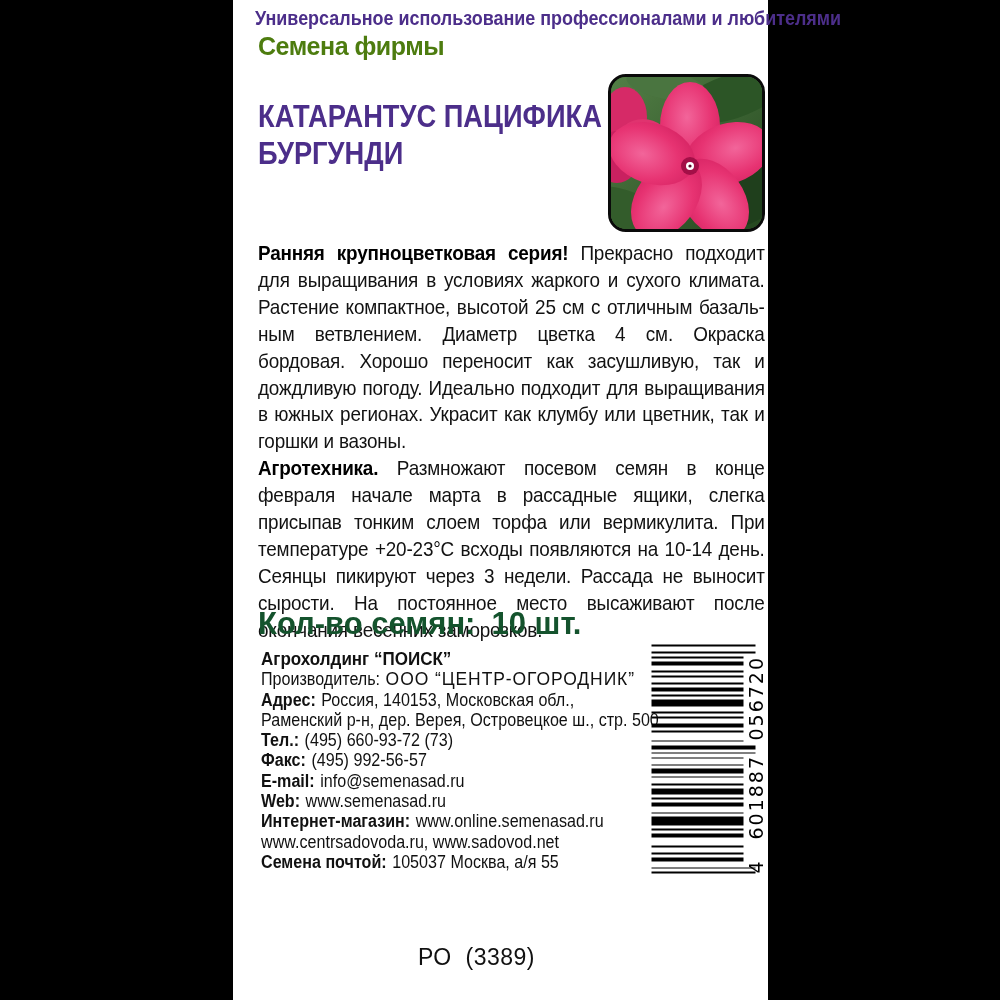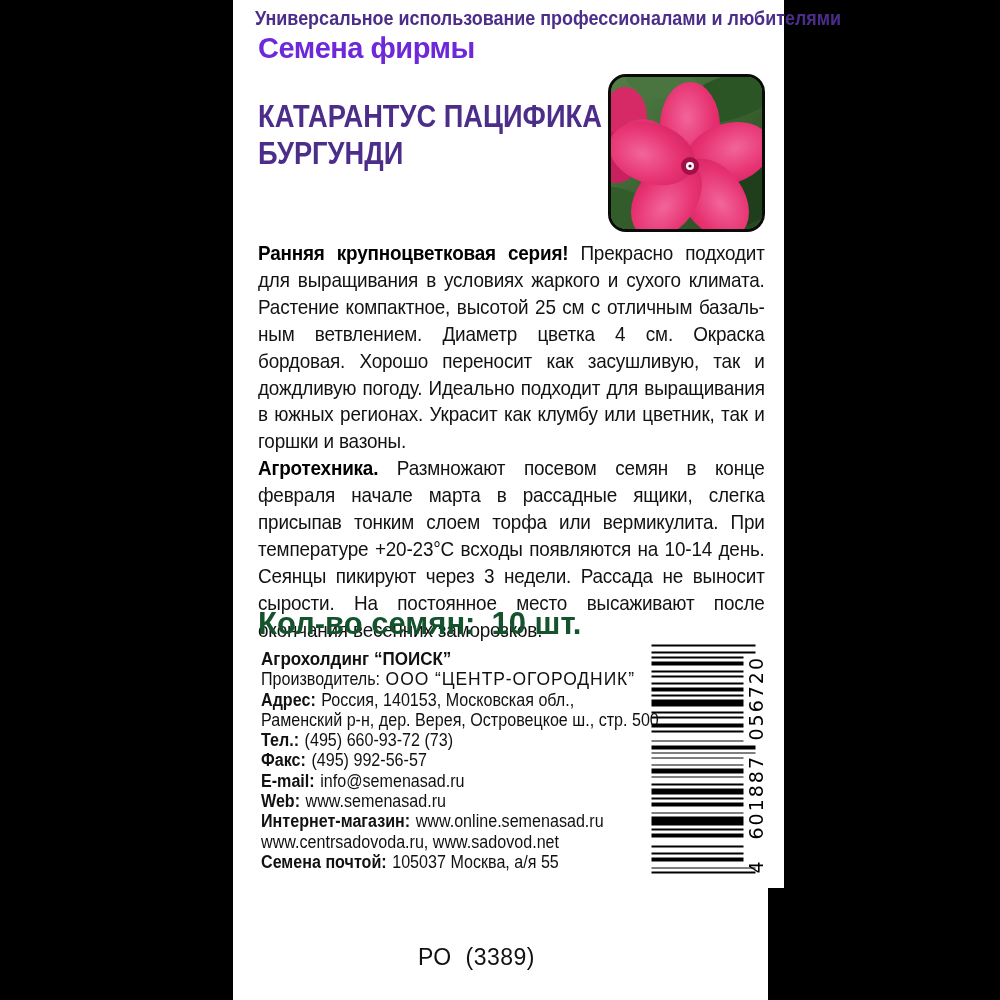--- a/index.html
+++ b/index.html
@@ -4,31 +4,31 @@
 <style>
   html,body { margin:0; padding:0; background:#222; }
   .page {
     position:relative; width:1000px; height:1000px; margin:0 auto;
     background:#ffffff; overflow:hidden;
     font-family:"Liberation Sans", sans-serif; color:#141414;
   }
   .band { position:absolute; top:0; height:1000px; background:#000; }
   .band-left  { left:0;   width:233px; }
   .band-right { left:768px; width:232px; }
-  .sheet { position:absolute; left:233px; top:0; width:535px; height:888px; background:#fff;padding-left:16px; }
+  .sheet { position:absolute; left:233px; top:0; width:535px; height:888px; background:#fff; }
 
   .abs { position:absolute; }
 
   .banner {
     left:22px; top:7px; white-space:nowrap;
     font-size:19.5px; font-weight:bold; color:#4c2e8a;
     transform:scaleX(.92); transform-origin:0 0;
   }
   .brand-row { left:25px; top:32px; height:40px; width:510px; }
-  .brand-name { position:absolute; left:0; top:0; font-size:29px; font-weight:bold; color:#6d28d9; letter-spacing:-0.5px; }
+  .brand-name { position:absolute; left:0; top:0; font-size:25px; font-weight:bold; color:#4d7c0f; letter-spacing:-0.5px; }
   .brand-logo { position:absolute; left:222px; top:1px; font-size:30px; color:#56a05f; letter-spacing:-0.5px; }
 
   .title {
     left:25px; top:98px; width:420px;
     font-size:31px; line-height:37px; font-weight:bold; color:#4c2e8a;
     transform:scaleX(.88); transform-origin:0 0;
   }
 
   .photo {
     left:375px; top:74px; width:157px; height:158px; box-sizing:border-box;

